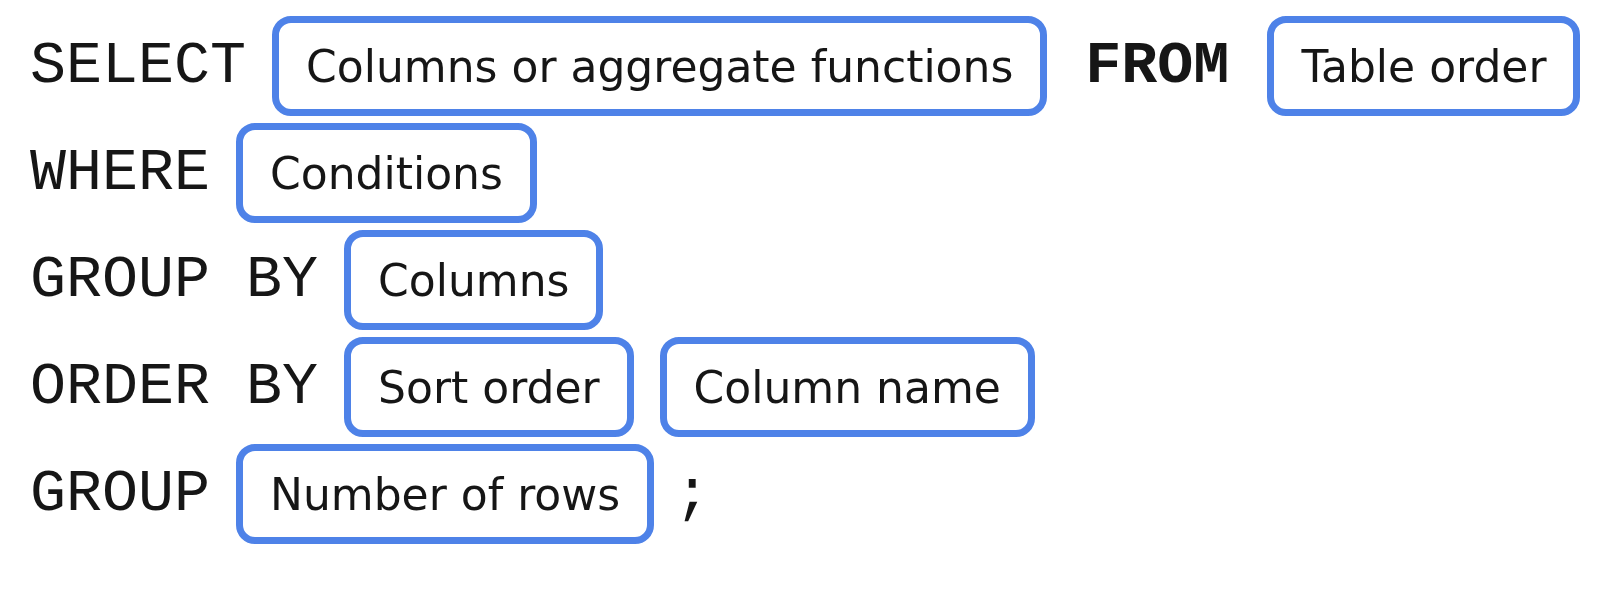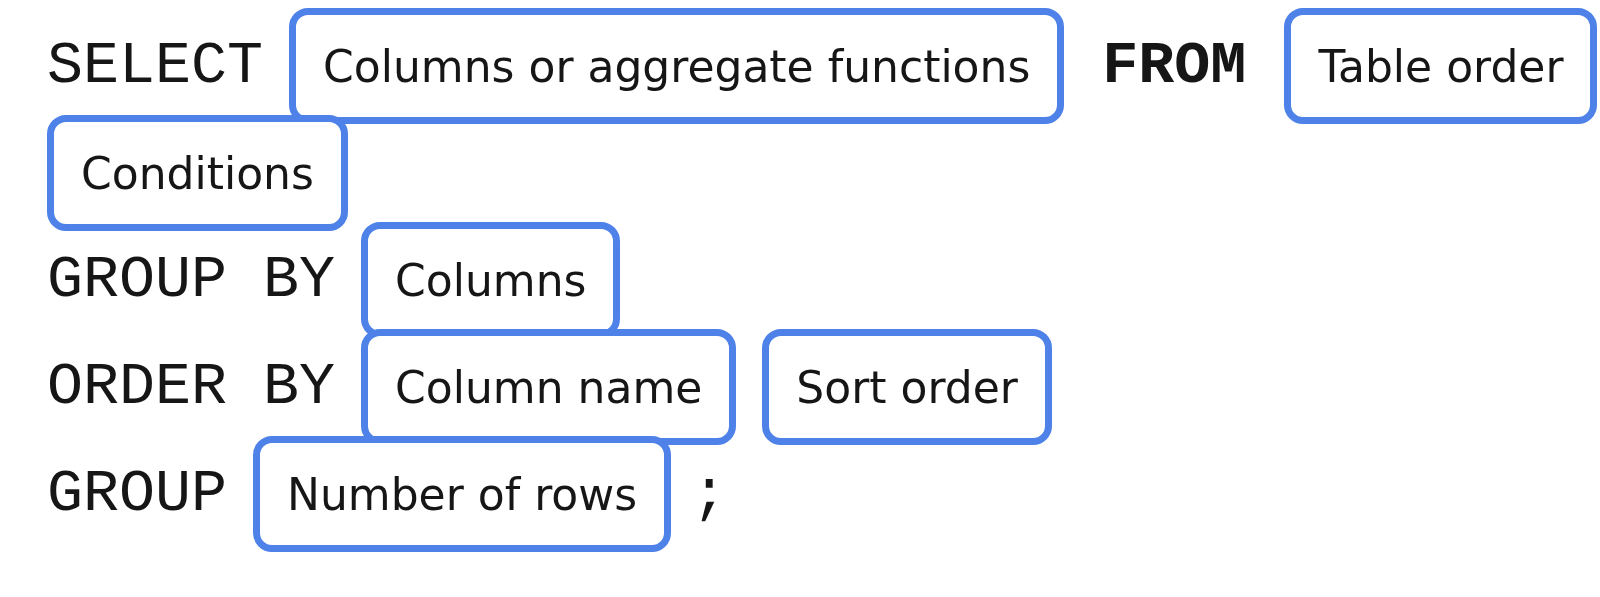--- a/index.html
+++ b/index.html
@@ -23,21 +23,20 @@
     display: flex;
     flex-direction: column;
     gap: 15px;
   }
   .row {
     display: flex;
     align-items: center;
     gap: 26px;
     height: 92px;
     white-space: nowrap;
-    margin-left: 17px;
   }
   .kw {
     font-family: "Liberation Mono", "DejaVu Sans Mono", monospace;
     font-size: 60px;
     line-height: 1;
     color: var(--text);
     letter-spacing: 0px;
   }
   .kw-from {
     margin: 0 12px;
@@ -51,51 +50,52 @@
     margin-left: -6px;
   }
   .box {
     display: inline-flex;
     align-items: center;
     justify-content: center;
     border: 7px solid var(--box-border);
     border-radius: 19px;
     background: var(--background);
     padding: 0 27px;
-    height: 116px;
+    height: 100px;
     font-family: "DejaVu Sans", "Liberation Sans", sans-serif;
     font-size: 44px;
     color: var(--text);
   }
 </style>
 </head>
 <body>
 
 <div class="diagram">
 
   <div class="row">
     <span class="kw">SELECT</span>
     <span class="box">Columns or aggregate functions</span>
     <span class="kw kw-from">FROM</span>
     <span class="box">Table order</span>
   </div>
 
   <div class="row">
+    <span class="kw">WHERE</span>
     <span class="box">Conditions</span>
   </div>
 
   <div class="row">
     <span class="kw">GROUP BY</span>
     <span class="box">Columns</span>
   </div>
 
   <div class="row">
     <span class="kw">ORDER BY</span>
+    <span class="box">Sort order</span>
     <span class="box">Column name</span>
-    <span class="box">Sort order</span>
   </div>
 
   <div class="row">
     <span class="kw">GROUP</span>
     <span class="box">Number of rows</span>
     <span class="punct">;</span>
   </div>
 
 </div>
 

